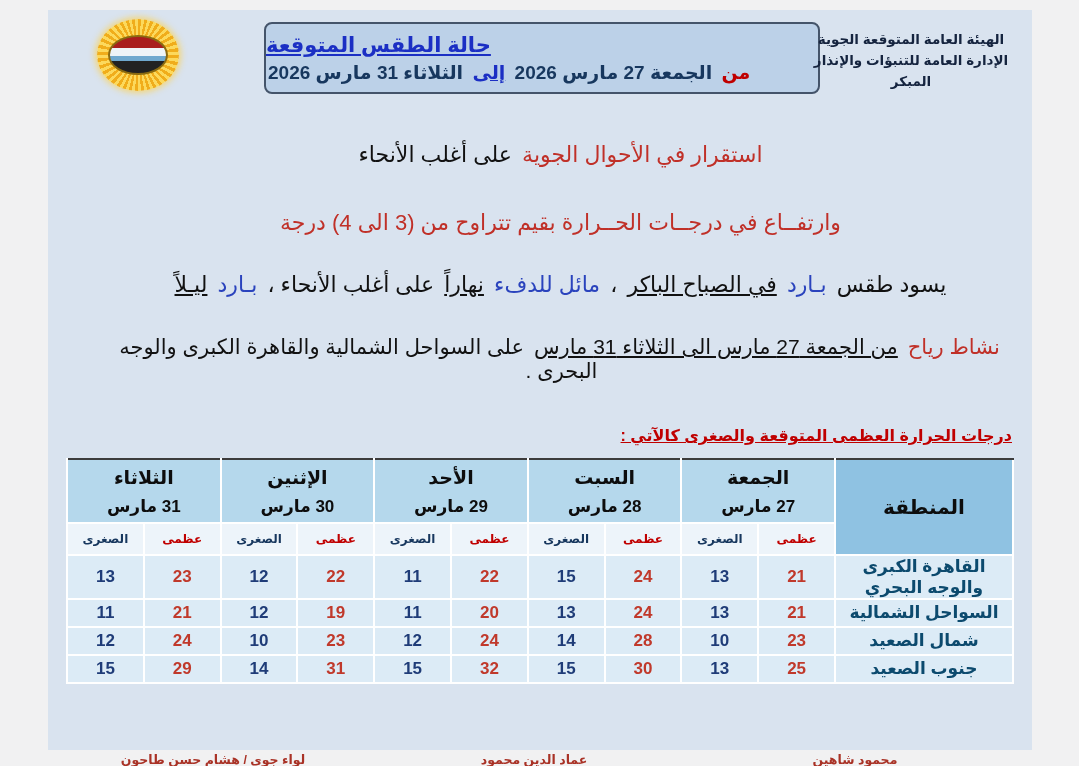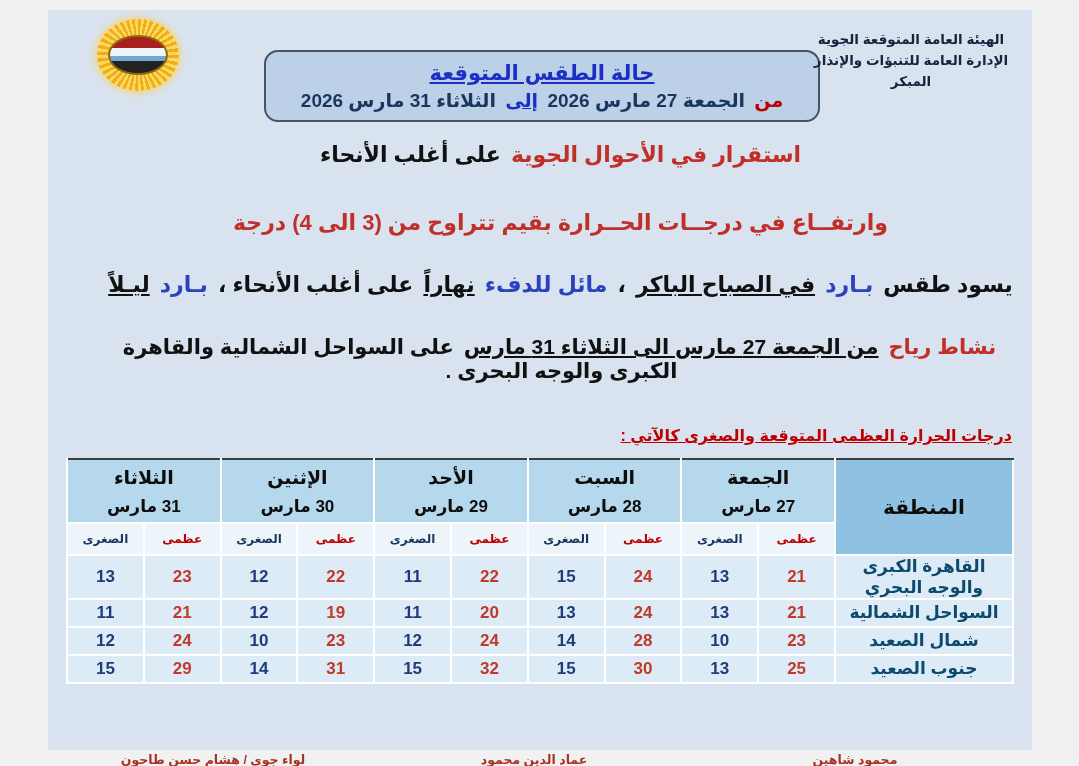--- a/index.html
+++ b/index.html
@@ -11,33 +11,33 @@
   .logo { position:absolute; left:38px; top:8px; width:104px; height:74px; display:flex; align-items:center; justify-content:center; }
   .sunburst { width:82px; height:72px; border-radius:50%;
     background:repeating-conic-gradient(#f0ad1b 0deg 5deg,#fcd95c 5deg 10deg);
     display:flex; align-items:center; justify-content:center;
     box-shadow:0 0 6px 2px rgba(250,210,90,.8); }
   .flag-oval { width:60px; height:40px; border-radius:50%; border:2px solid #8a6a10; overflow:hidden;
     background:linear-gradient(#a91e1e 0 30%, #eef4f8 30% 52%, #6fa9cf 52% 66%, #222222 66% 100%); }
 
   
   .title-box { position:absolute; left:216px; top:12px; width:556px; height:72px;
-    background:#bcd1e8; border:2px solid #44546a; border-radius:14px;
-    display:flex; flex-direction:column; align-items:center; justify-content:center; gap:4px;margin-top:28px; }
+    background:#bcd1e8; border:2px solid #44546a; border-radius:8px;
+    display:flex; flex-direction:column; align-items:flex-end; justify-content:center; gap:4px; }
   .title-main { font-size:21px; font-weight:bold; color:#1b2fc4; text-decoration:underline; }
   .title-sub { font-size:19px; font-weight:bold; color:#17375e; }
   .title-sub .red { color:#c00000; }
   .title-sub .blue-u { color:#1b2fc4; text-decoration:underline; }
 
   
   .authority { position:absolute; left:752px; right:10px; top:20px; text-align:center;
     font-size:13.5px; font-weight:bold; color:#15243f; line-height:1.55; }
 
   
-  .para { position:absolute; right:0; left:0; text-align:center; font-weight:bold; font-size:22px; color:#111;padding-left:41px; }
+  .para { position:absolute; right:0; left:0; text-align:center; font-weight:normal; font-size:22px; color:#111;padding-left:41px; }
   .p1 { top:132px; }
   .p2 { top:200px; color:#c03028; }
   .p3 { top:262px; }
   .p4 { top:325px; text-align:center; font-size:21px; }
   .red { color:#c03028; }
   .blue { color:#2a43bd; }
   .u { text-decoration:underline; }
   .seg { margin:0 2px; }
 
   

